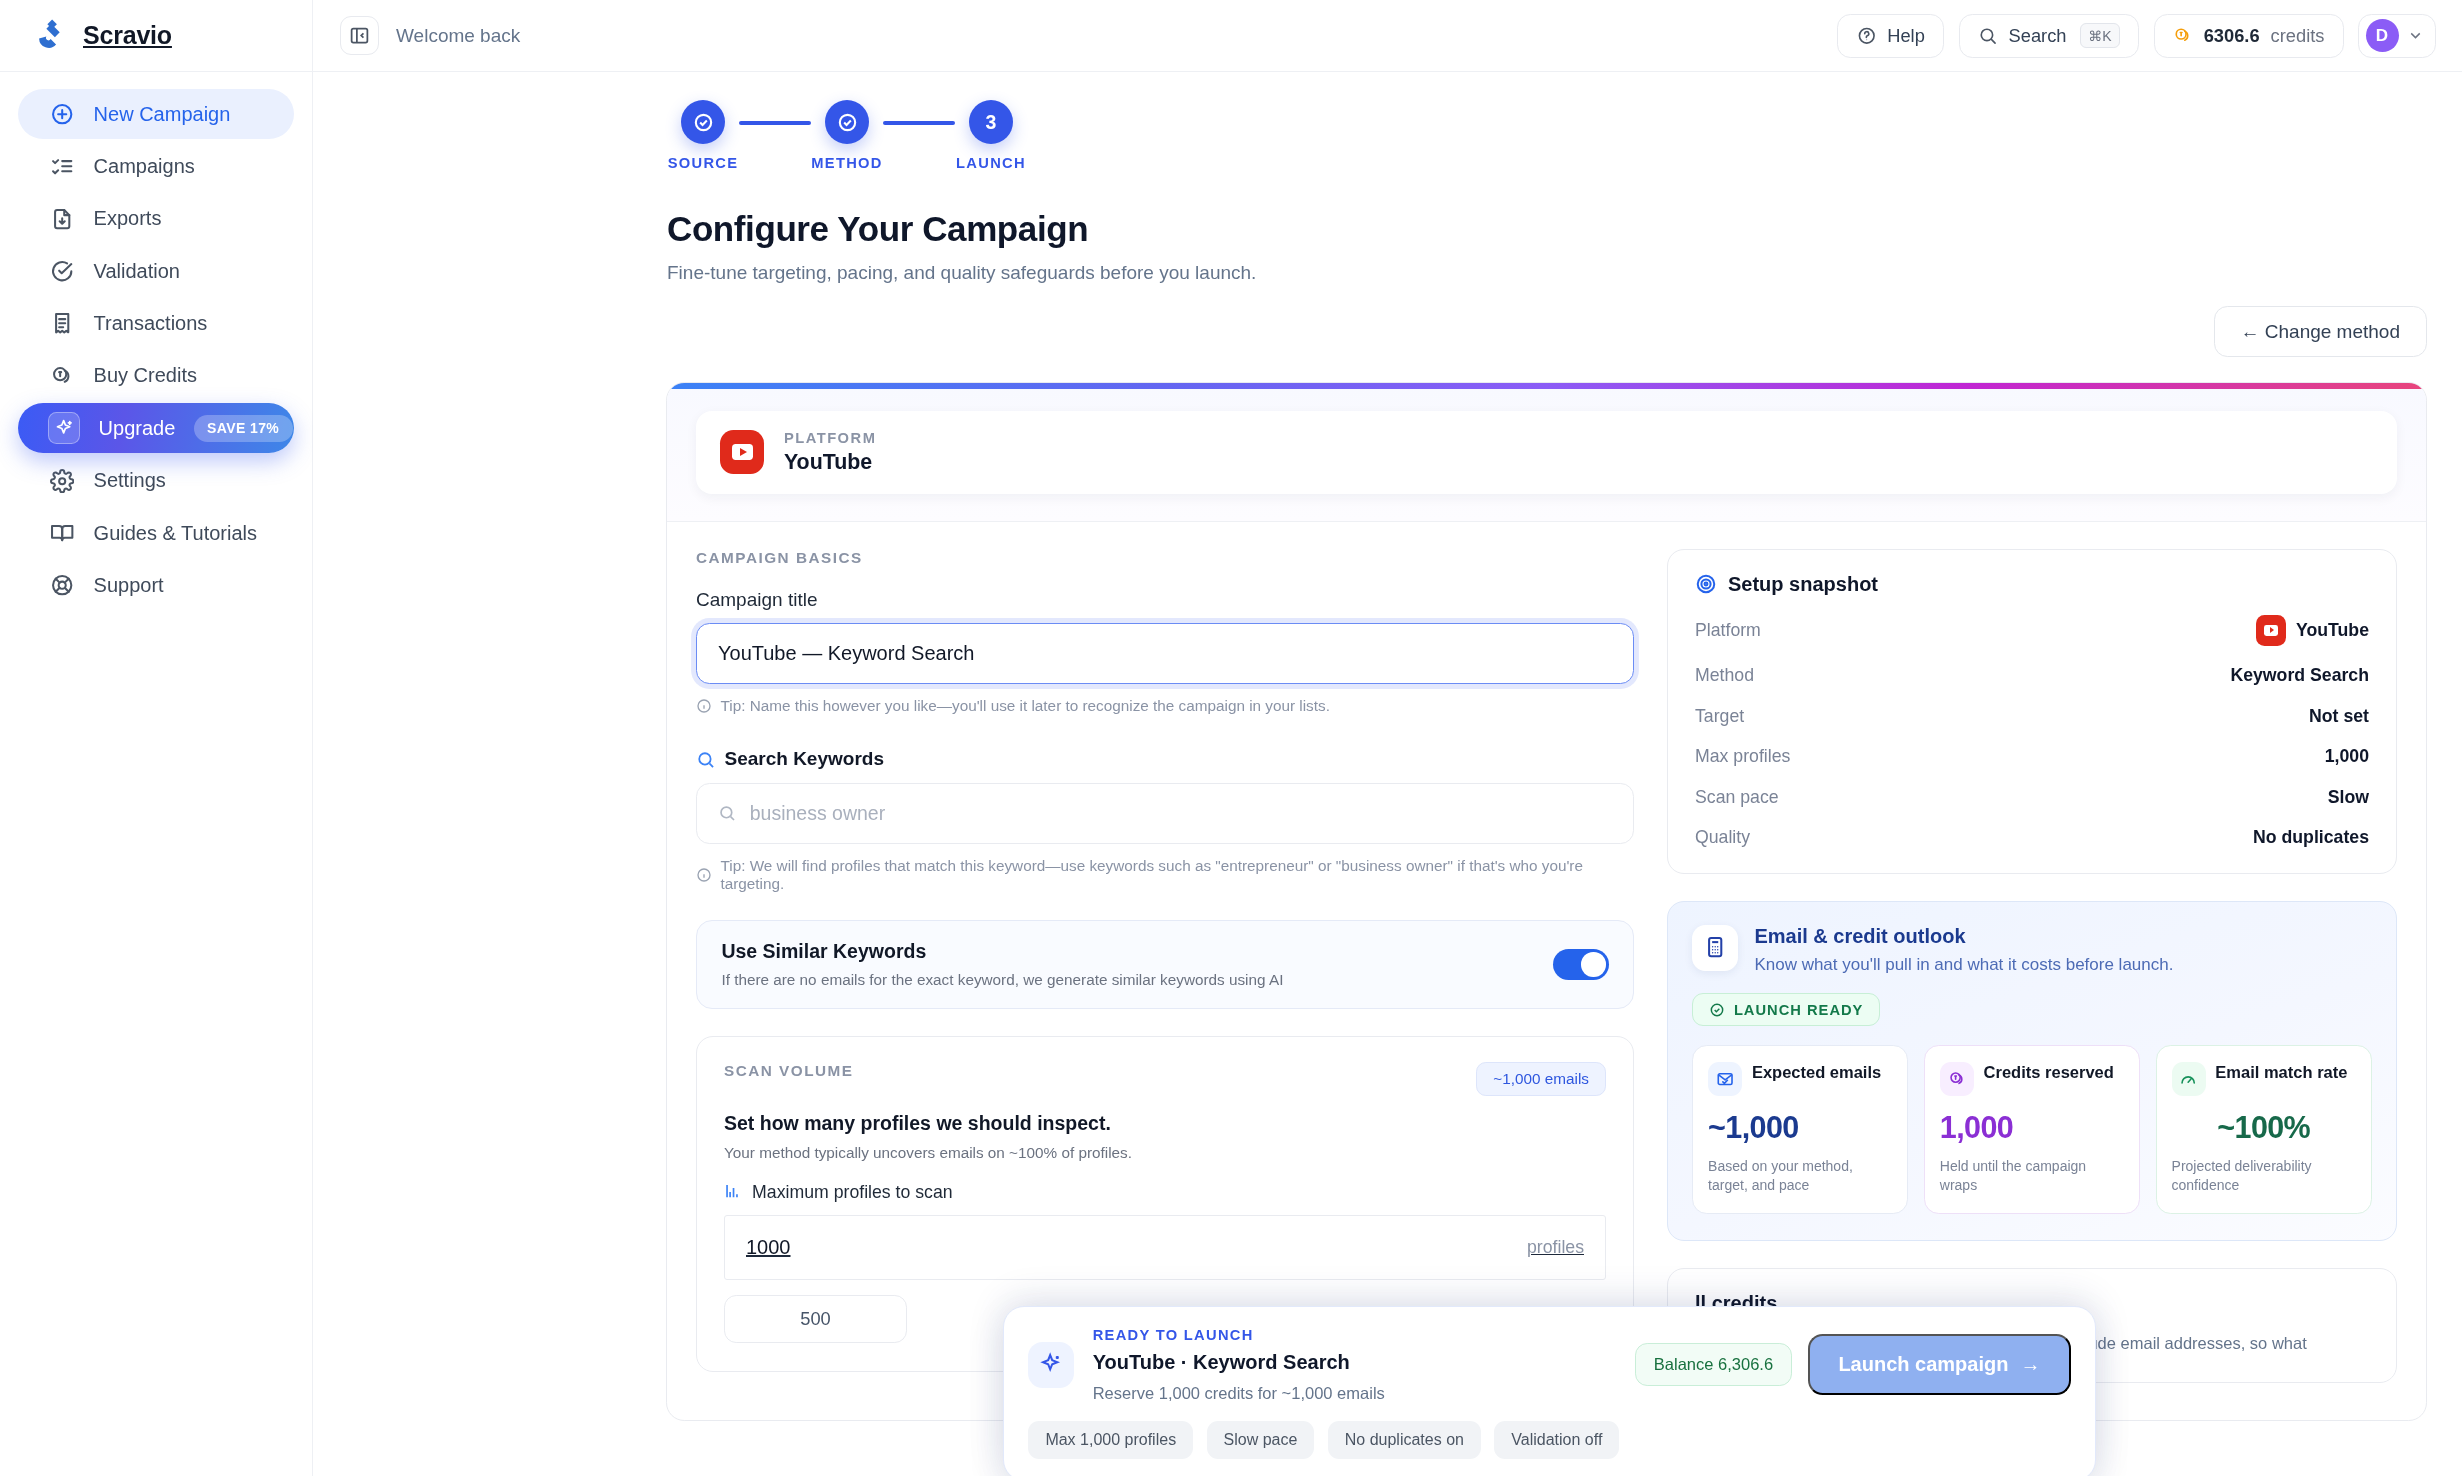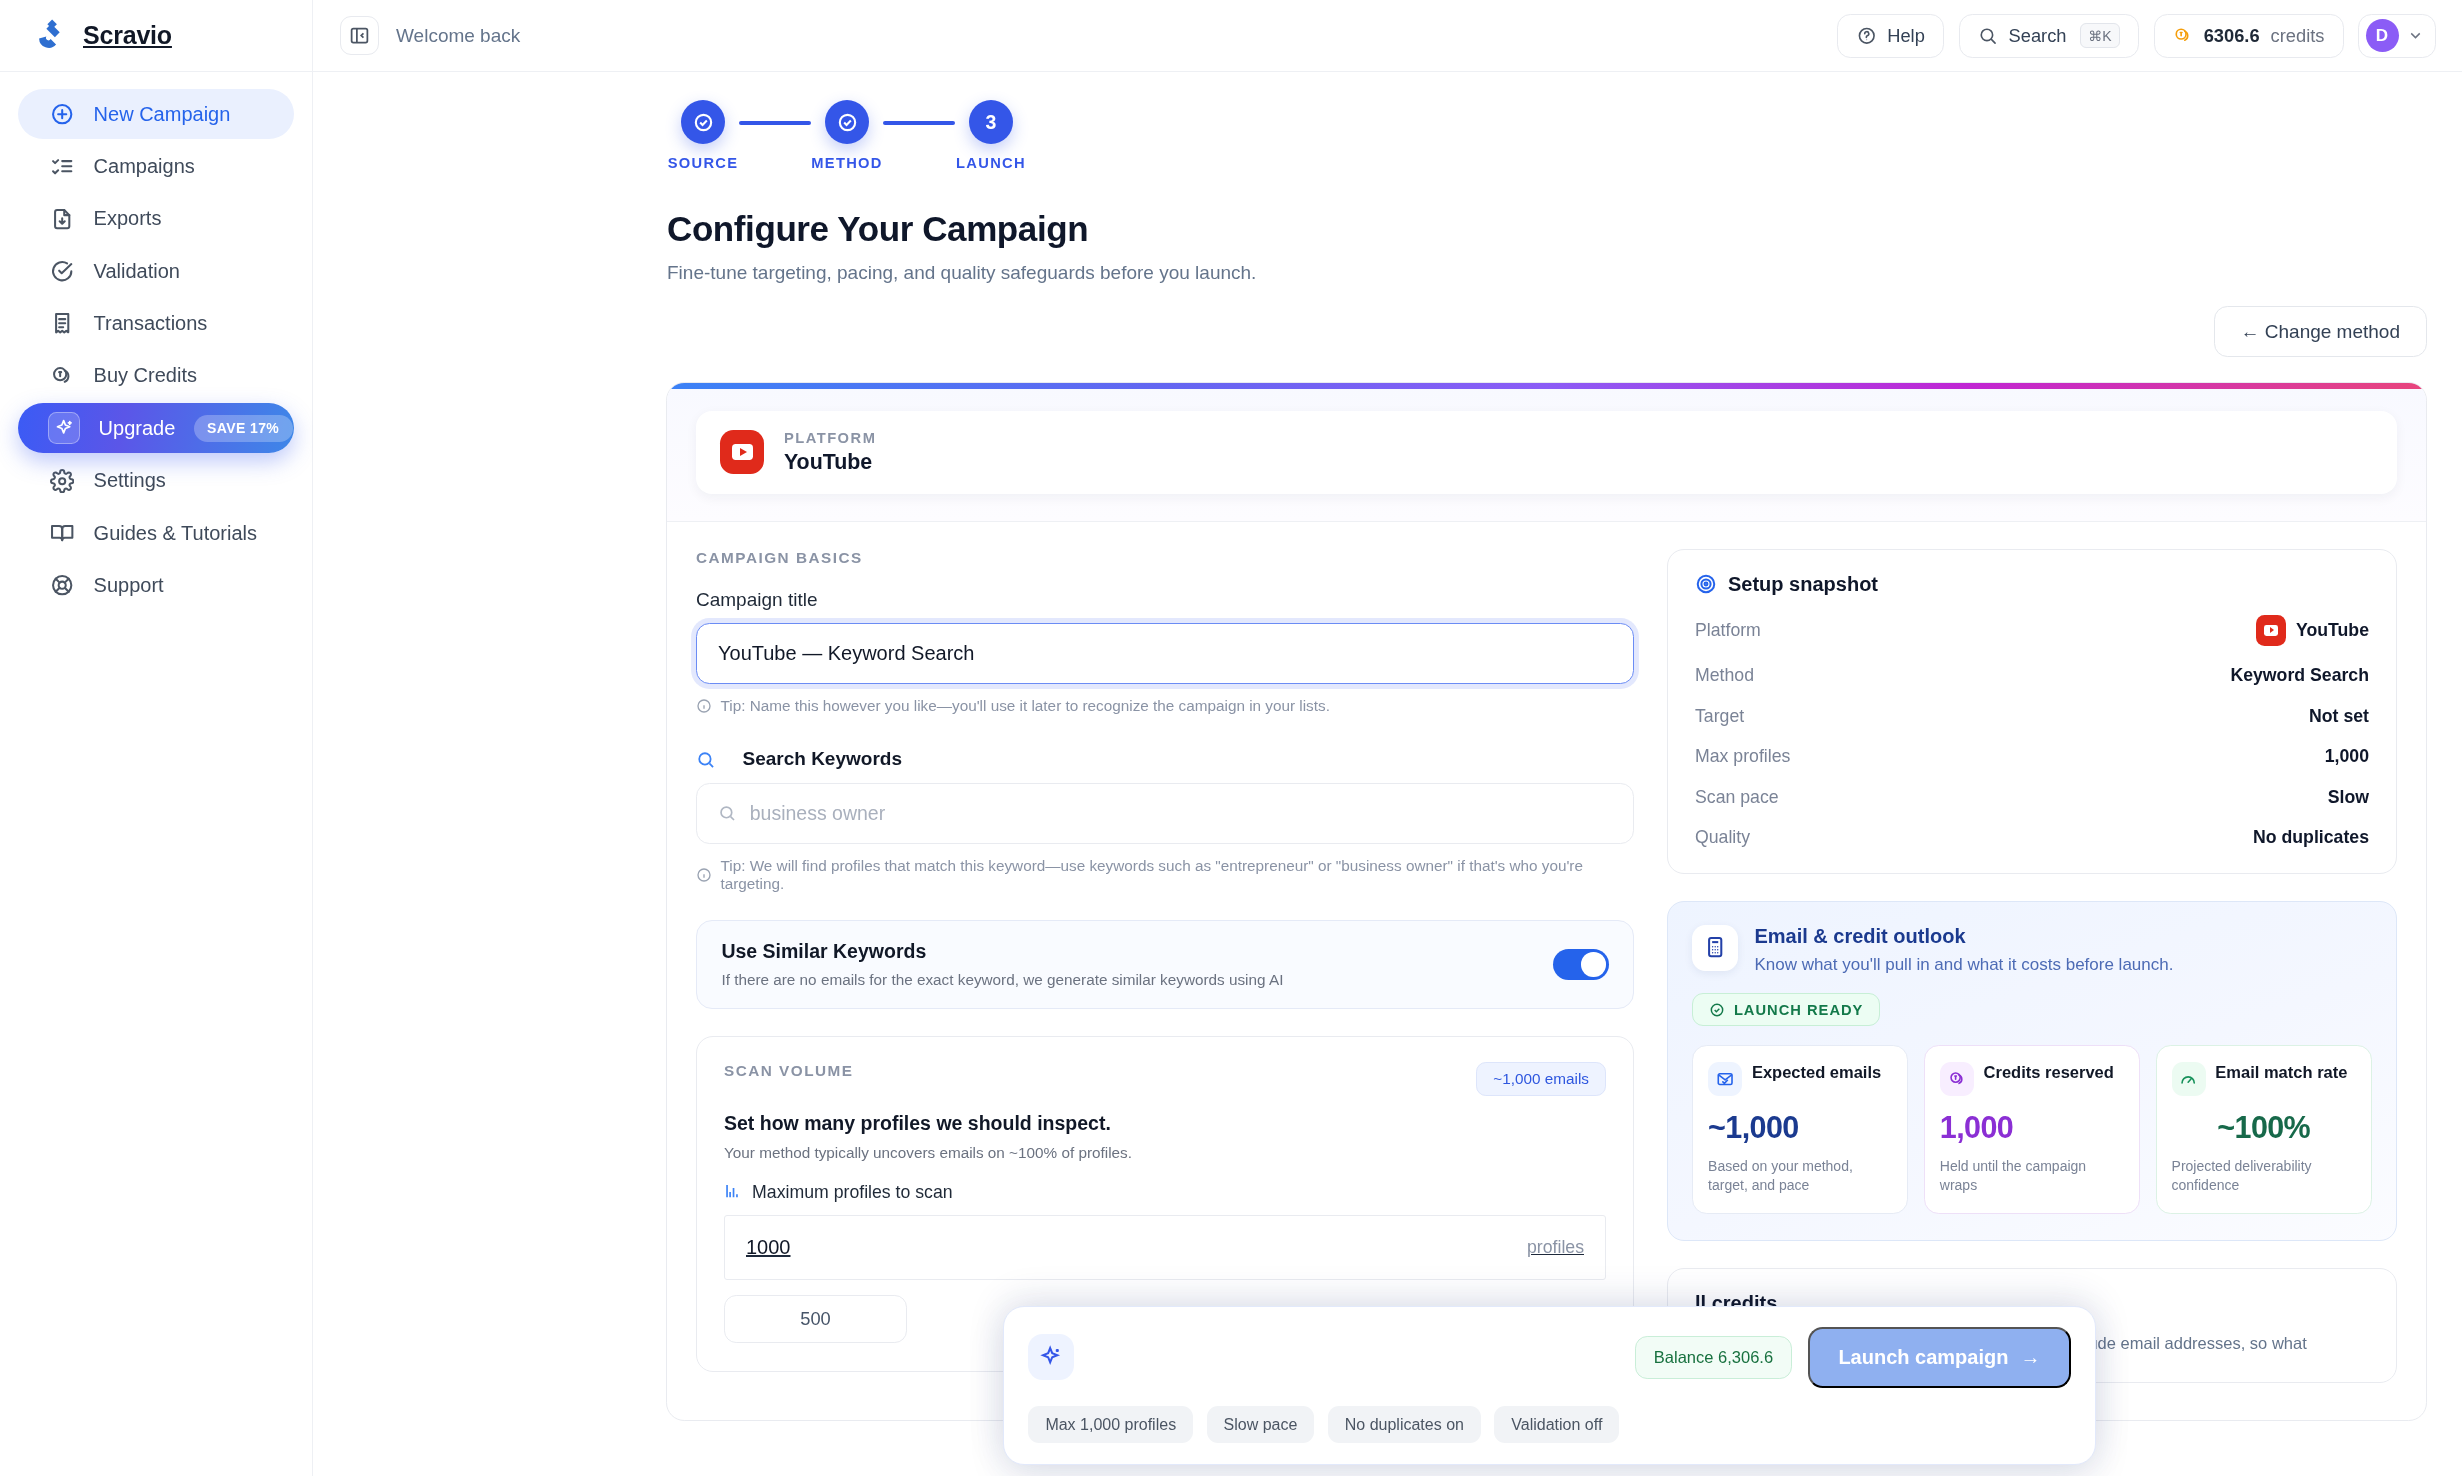--- a/index.html
+++ b/index.html
@@ -135,21 +135,21 @@
   .section-k { font-size: 15.3px; letter-spacing: 1.5px; font-weight: 700; color: #8a93a5; }
   .field-label { font-size: 19px; color: #1f2937; margin-top: 22px; }
   .text-input {
     margin-top: 12.2px; height: 61px; border: 1.8px solid #e4e7ec; border-radius: 13.4px;
     display: flex; align-items: center; padding: 0 21px; font-size: 20px; color: #111827; background:#fff;
   }
   .text-input.focused { border-color: #6b8cf5; box-shadow: 0 0 0 4.9px rgba(99,130,246,.18); }
   .hint { margin-top: 13.4px; display:flex; align-items:center; gap: 8.5px; font-size: 15.3px; color: #8a93a5; }
   .hint svg { width: 16px; height: 16px; stroke:#9aa3b2; fill:none; stroke-width:2; flex:0 0 16px;}
 
-  .kw-head { margin-top: 33px; display:flex; align-items:center; gap: 27px; font-size: 19px; font-weight: 700; color: #111827; }
+  .kw-head { margin-top: 33px; display:flex; align-items:center; gap: 9px; font-size: 19px; font-weight: 700; color: #111827; }
   .kw-head svg { width: 19.5px; height: 19.5px; stroke:#3b82f6; fill:none; stroke-width:2.2; }
   .search-input {
     margin-top: 12.2px; height: 61px; border: 1.8px solid #e9ebf0; border-radius: 13.4px;
     display:flex; align-items:center; gap: 13.4px; padding: 0 21px; background:#fff;
   }
   .search-input svg { width: 18.3px; height: 18.3px; stroke:#b0b7c3; fill:none; stroke-width:2.2; }
   .search-input .ph { font-size: 19.5px; color: #a9b0bd; }
 
   .toggle-row {
     margin-top: 27px; border: 1.8px solid #e5eaf7; border-radius: 16px; background: #f9fbff;
@@ -693,20 +693,25 @@
     </div>
 
     <div class="launch-bar">
       <div class="lb-main">
         <span class="lb-ico">
             <svg viewBox="0 0 24 24">
               <path d="M11 3l2 5 5 2-5 2-2 5-2-5-5-2 5-2z"></path>
               <path d="M18 4v3M16.5 5.5h3"></path>
             </svg>
           </span>
+        <div>
+          <div class="lb-kicker">READY TO LAUNCH</div>
+          <div class="lb-title">YouTube · Keyword Search</div>
+          <div class="lb-sub">Reserve 1,000 credits for ~1,000 emails</div>
+        </div>
         <div class="lb-right">
           <div class="balance">Balance 6,306.6</div>
           <button class="launch-btn">
             <span>Launch campaign</span>
             <span>→</span>
           </button>
         </div>
       </div>
       <div class="lb-chips">
         <span class="chip">Max 1,000 profiles</span>

